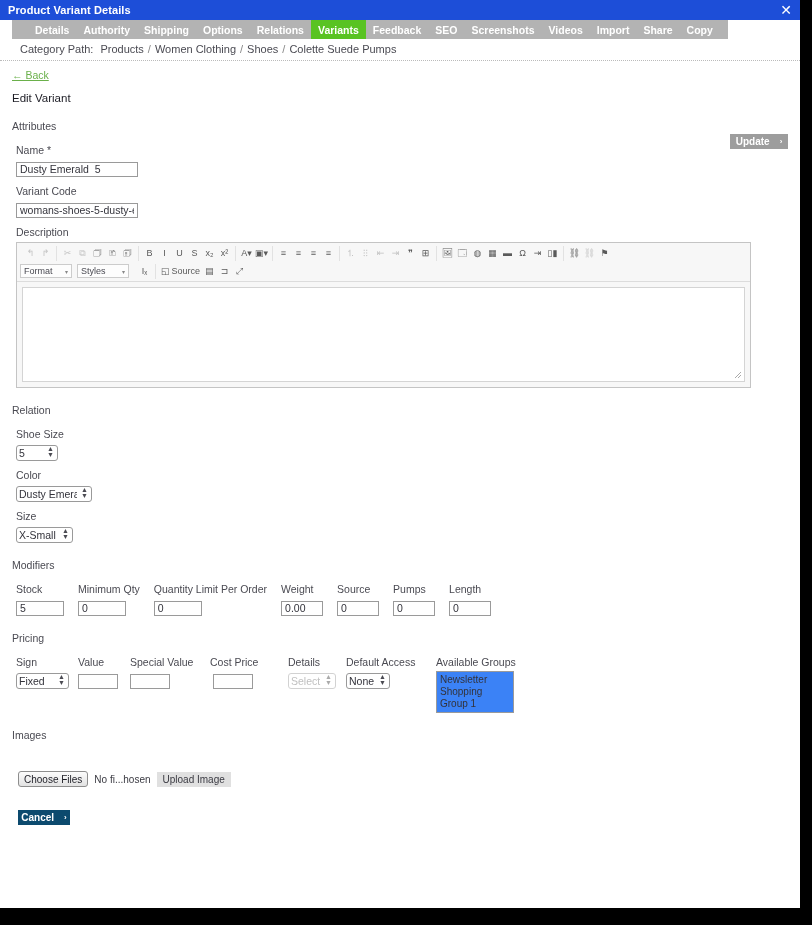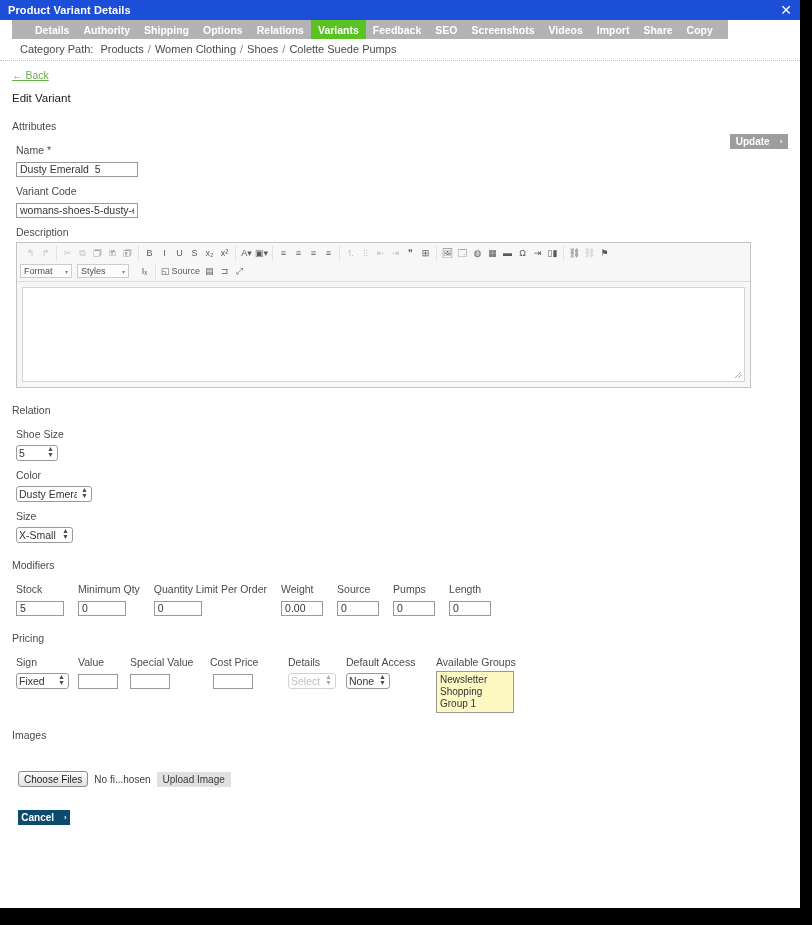--- a/index.html
+++ b/index.html
@@ -294,21 +294,21 @@
     color: #3a3a42;
     padding: 2px 6px;
     height: 15px;
     cursor: pointer;
     font-family: "Liberation Sans", sans-serif;
   }
   .cancel-row { margin-top: 20px; margin-left: 6px; }
 
   .listbox {
     border: 1px solid #9a9a9a;
-    background: #fef9c3;
+    background: #3b82f6;
     width: 78px;
     height: 42px;
     font-size: 10px;
     color: #33333b;
     padding: 2px 3px;
     overflow: hidden;
     line-height: 12px;
     cursor: pointer;
   }
 </style>

